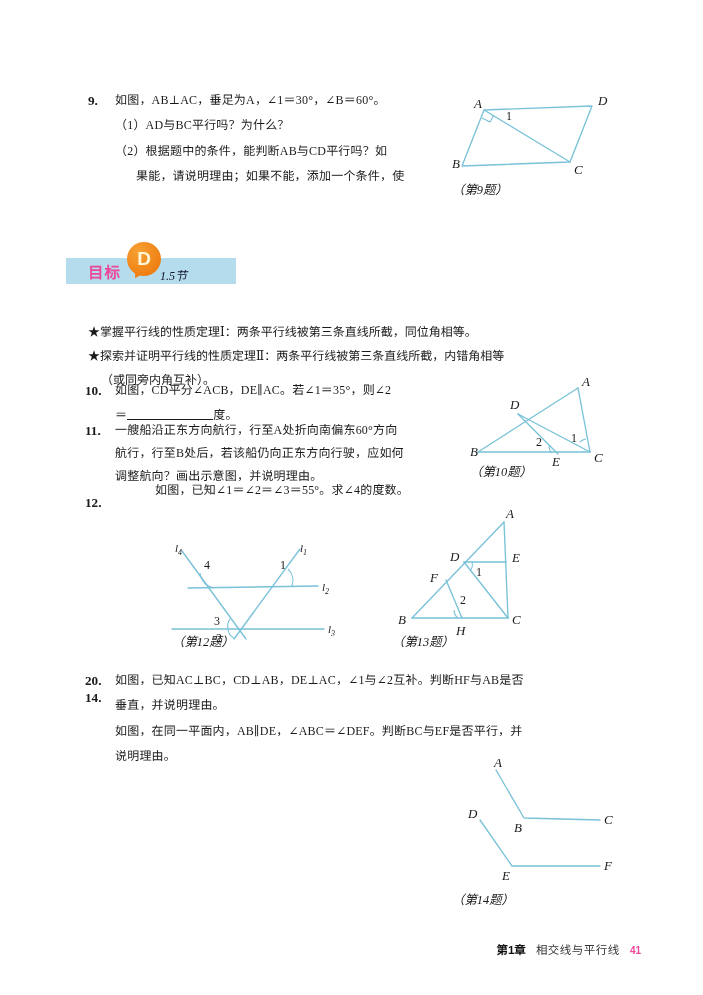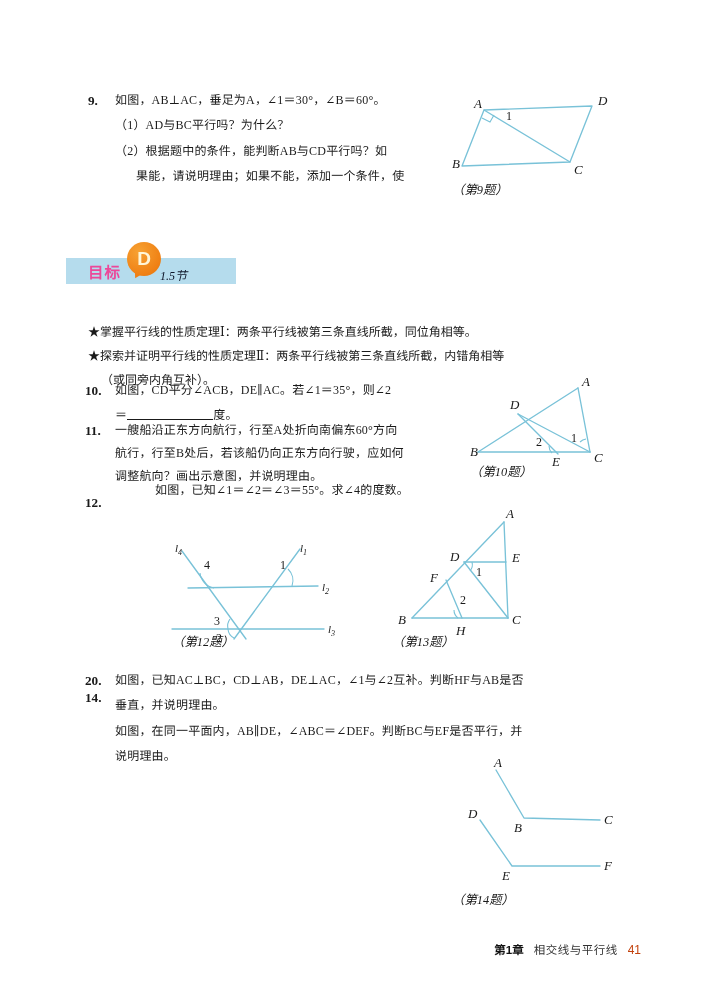--- a/index.html
+++ b/index.html
@@ -168,23 +168,23 @@
     font-weight: bold;
     font-size: 11.5px;
     color: #111;
   }
   #footer-title {
     font-size: 11.5px;
     color: #333;
     letter-spacing: 0.5px;
   }
   #footer-page {
-    font-weight: normal;
-    font-size: 12px;
-    color: #c2410c;
+    font-weight: bold;
+    font-size: 10px;
+    color: #ec4899;
   }
 </style>
 </head>
 <body>
 
 <div class="page">
 
   <div class="num" style="left:88px; top:88px;">9.</div>
   <div class="prob" style="left:115px; top:88px; width:310px;">如图，AB⊥AC，垂足为A，∠1＝30°，∠B＝60°。</div>
   <div class="prob" style="left:115px; top:113px; width:310px;">（1）AD与BC平行吗？为什么？</div>

